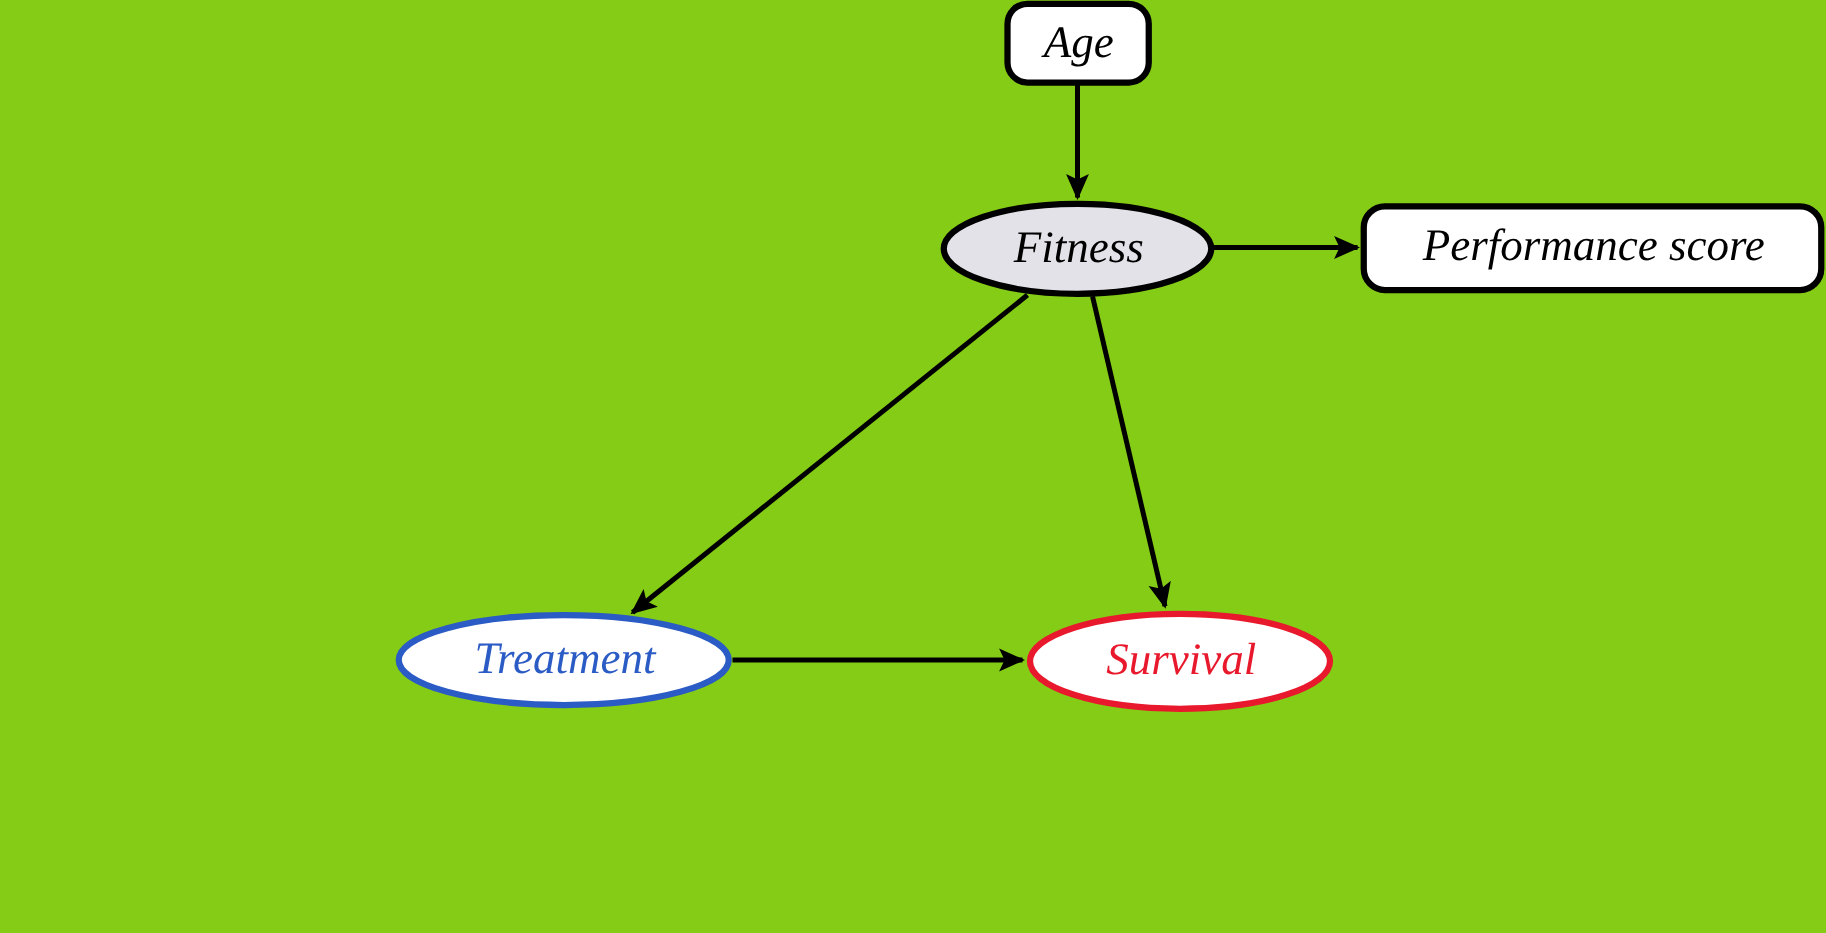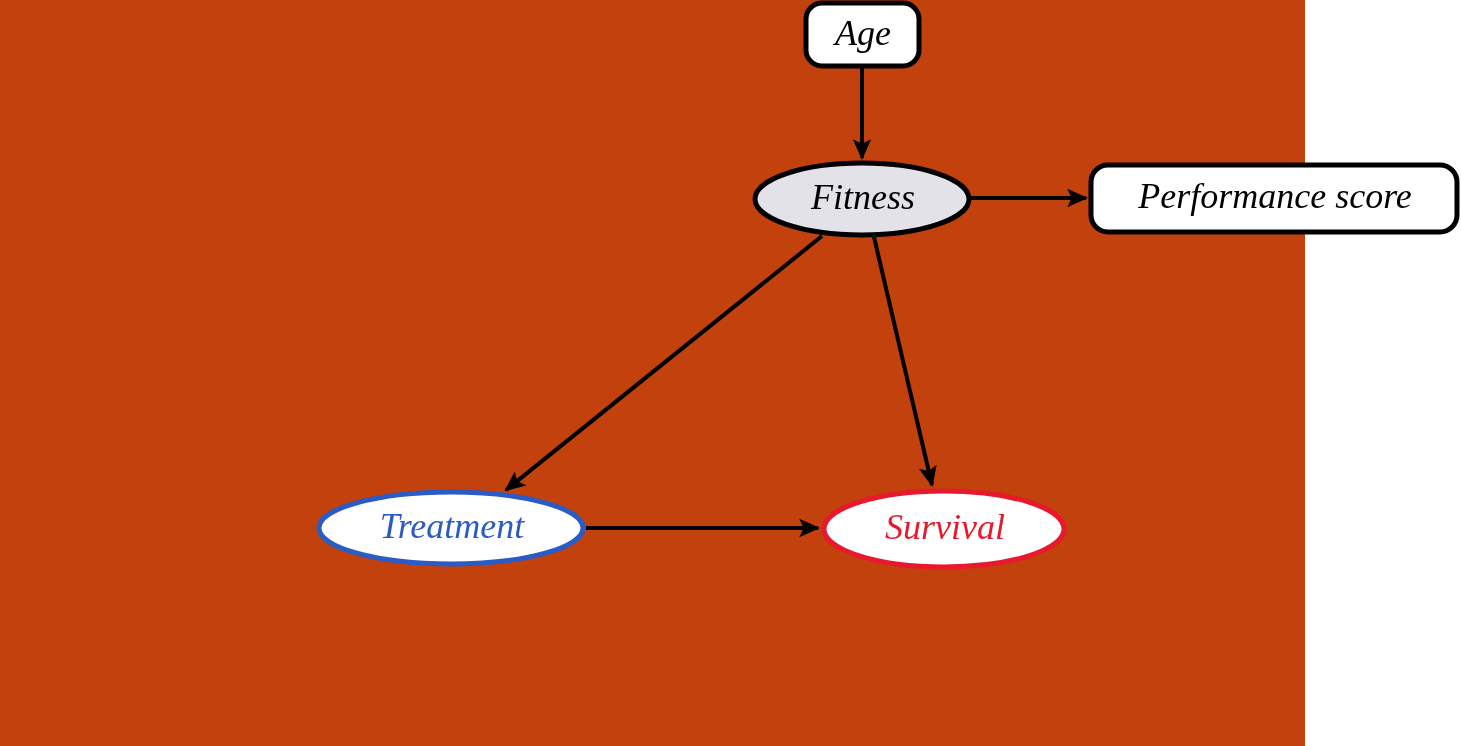--- a/index.html
+++ b/index.html
@@ -8,23 +8,23 @@
     background: #ffffff;
   }
   body {
     width: 1461px;
     height: 746px;
     overflow: hidden;
     font-family: "Liberation Serif", "DejaVu Serif", serif;
   }
   #dag-canvas {
     position: relative;
-    width: 1305px;
+    width: 1461px;
     height: 746px;
-    background: #c2410c;
+    background: #84cc16;
   }
   svg#dag-svg {
     position: absolute;
     left: 0;
     top: 0;
     width: 1461px;
     height: 746px;
     display: block;
   }
   .node-label {

